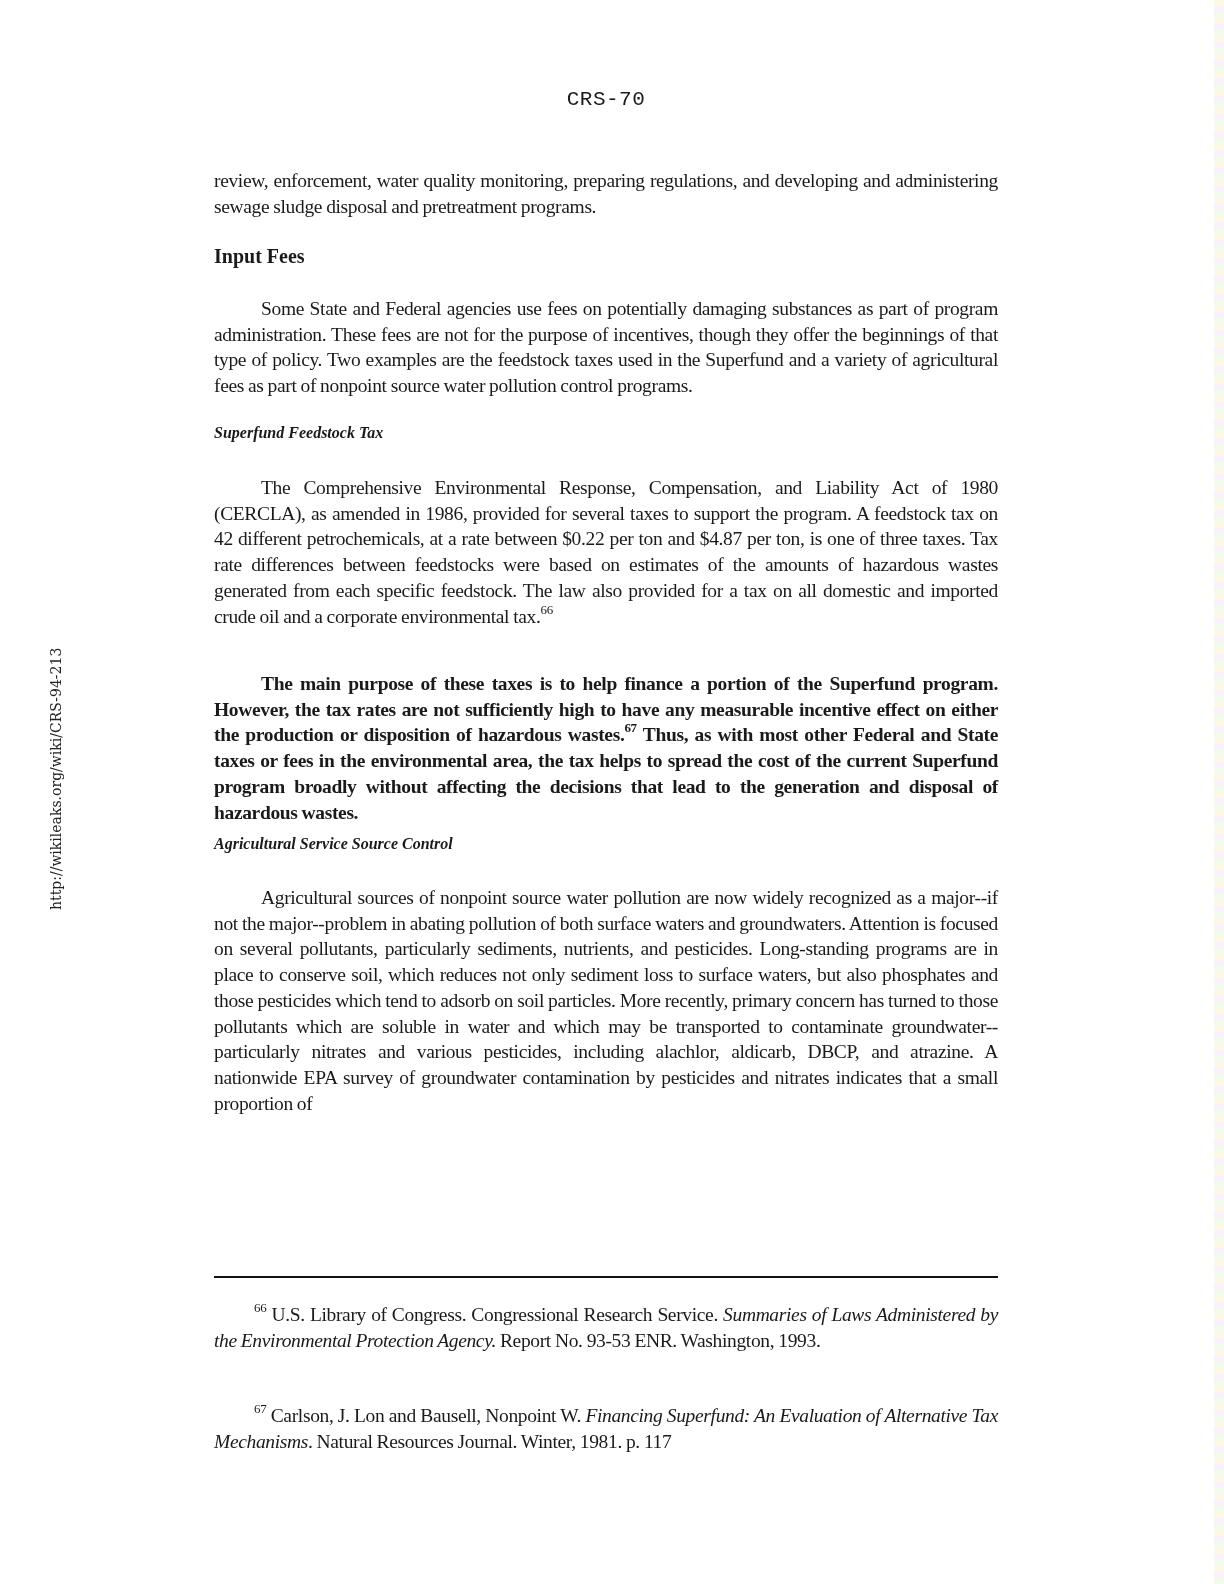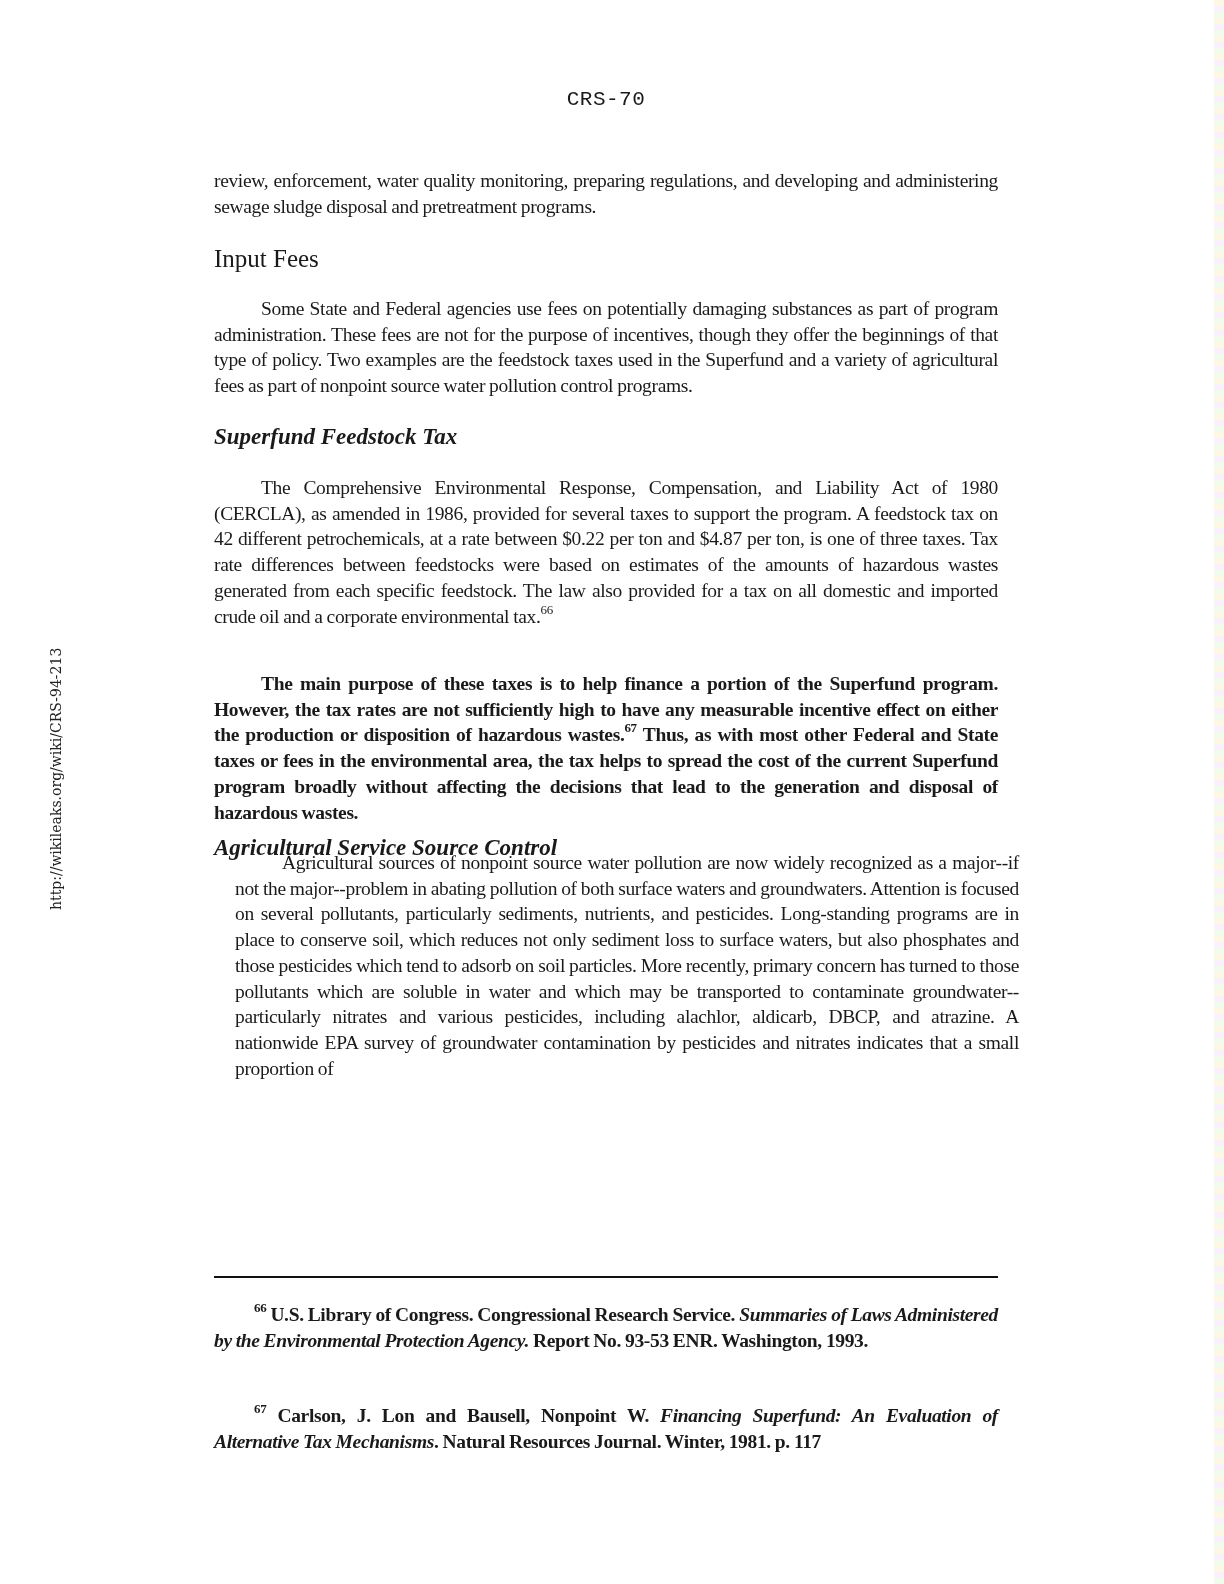--- a/index.html
+++ b/index.html
@@ -19,25 +19,25 @@
   .side-url {
     position: absolute; left: 48px; top: 910px; transform-origin: left top; transform: rotate(-90deg);
     font-family: "DejaVu Serif", serif; font-size: 14px; white-space: nowrap; color: #222;
   }
   .body-col { position: absolute; left: 214px; width: 784px; }
   .para {
     font-size: 19.5px; line-height: 25.7px; text-align: justify; margin: 0;
     letter-spacing: -0.35px; word-spacing: -0.5px;
   }
   .para.indent { text-indent: 47px; }
-  .h-bold { font-weight: normal; font-size: 25px; margin: 0; }
-  .h-bi { font-weight: bold; font-style: italic; font-size: 23px; margin: 0; }
+  .h-bold { font-weight: bold; font-size: 20px; margin: 0; }
+  .h-bi { font-weight: bold; font-style: italic; font-size: 16px; margin: 0; }
   sup { font-size: 13px; line-height: 0; vertical-align: 9px; }
   .fn-rule { position: absolute; left: 214px; top: 1276px; width: 784px; height: 0; border-top: 2px solid #111; }
-  .fn { font-size: 19.5px; line-height: 25.7px; text-align: justify; margin: 0; text-indent: 40px; letter-spacing: -0.35px; word-spacing: -0.5px; font-weight: bold; }
+  .fn { font-size: 19.5px; line-height: 25.7px; text-align: justify; margin: 0; text-indent: 40px; letter-spacing: -0.35px; word-spacing: -0.5px; }
   .it { font-style: italic; }
 </style>
 </head>
 <body>
 
 <div class="edge-strip"></div>
 
 <div class="page-header">CRS-70</div>
 
 <div class="side-url">http://wikileaks.org/wiki/CRS-94-213</div>
@@ -59,21 +59,21 @@
 <div class="body-col" style="top:475px;">
   <p class="para indent"><span>The Comprehensive Environmental Response, Compensation, and Liability Act of 1980 (CERCLA), as amended in 1986, provided for several taxes to support the program. A feedstock tax on 42 different petrochemicals, at a rate between $0.22 per ton and $4.87 per ton, is one of three taxes. Tax rate differences between feedstocks were based on estimates of the amounts of hazardous wastes generated from each specific feedstock. The law also provided for a tax on all domestic and imported crude oil and a corporate environmental tax.</span><sup>66</sup></p>
 </div>
 <div class="body-col" style="top:671px;font-weight:bold;">
   <p class="para indent"><span>The main purpose of these taxes is to help finance a portion of the Superfund program. However, the tax rates are not sufficiently high to have any measurable incentive effect on either the production or disposition of hazardous wastes.</span><sup>67</sup><span> Thus, as with most other Federal and State taxes or fees in the environmental area, the tax helps to spread the cost of the current Superfund program broadly without affecting the decisions that lead to the generation and disposal of hazardous wastes.</span></p>
 </div>
 
 <div class="body-col" style="top:835px;">
   <h3 class="h-bi">Agricultural Service Source Control</h3>
 </div>
-<div class="body-col" style="top:850px;margin-left:21px;">
+<div class="body-col" style="top:885px;">
   <p class="para indent">Agricultural sources of nonpoint source water pollution are now widely recognized as a major--if not the major--problem in abating pollution of both surface waters and groundwaters. Attention is focused on several pollutants, particularly sediments, nutrients, and pesticides. Long-standing programs are in place to conserve soil, which reduces not only sediment loss to surface waters, but also phosphates and those pesticides which tend to adsorb on soil particles. More recently, primary concern has turned to those pollutants which are soluble in water and which may be transported to contaminate groundwater--particularly nitrates and various pesticides, including alachlor, aldicarb, DBCP, and atrazine. A nationwide EPA survey of groundwater contamination by pesticides and nitrates indicates that a small proportion of</p>
 </div>
 
 <div class="fn-rule"></div>
 
 <div class="body-col" style="top:1302px;">
   <p class="fn"><sup>66</sup><span> U.S. Library of Congress. Congressional Research Service. </span><span class="it">Summaries of Laws Administered by the Environmental Protection Agency.</span><span> Report No. 93-53 ENR. Washington, 1993.</span></p>
 </div>
 
 <div class="body-col" style="top:1403px;">

